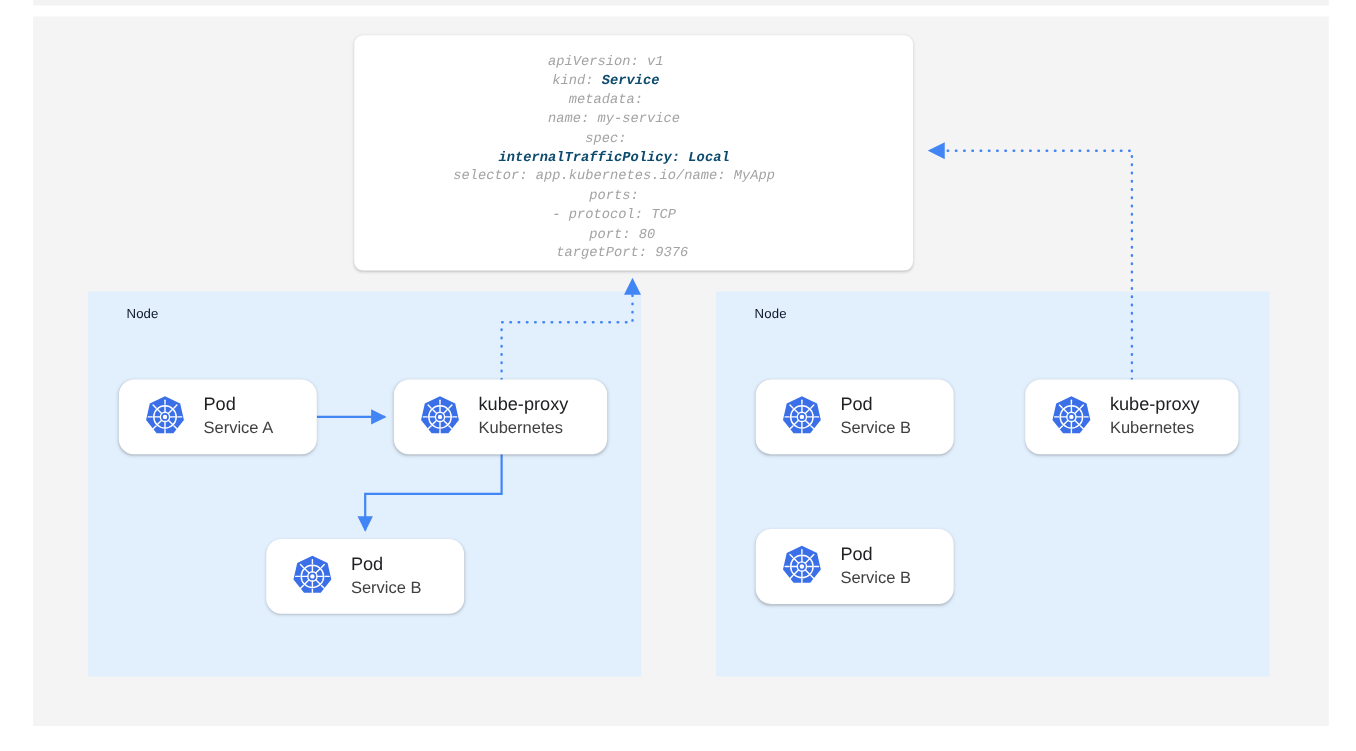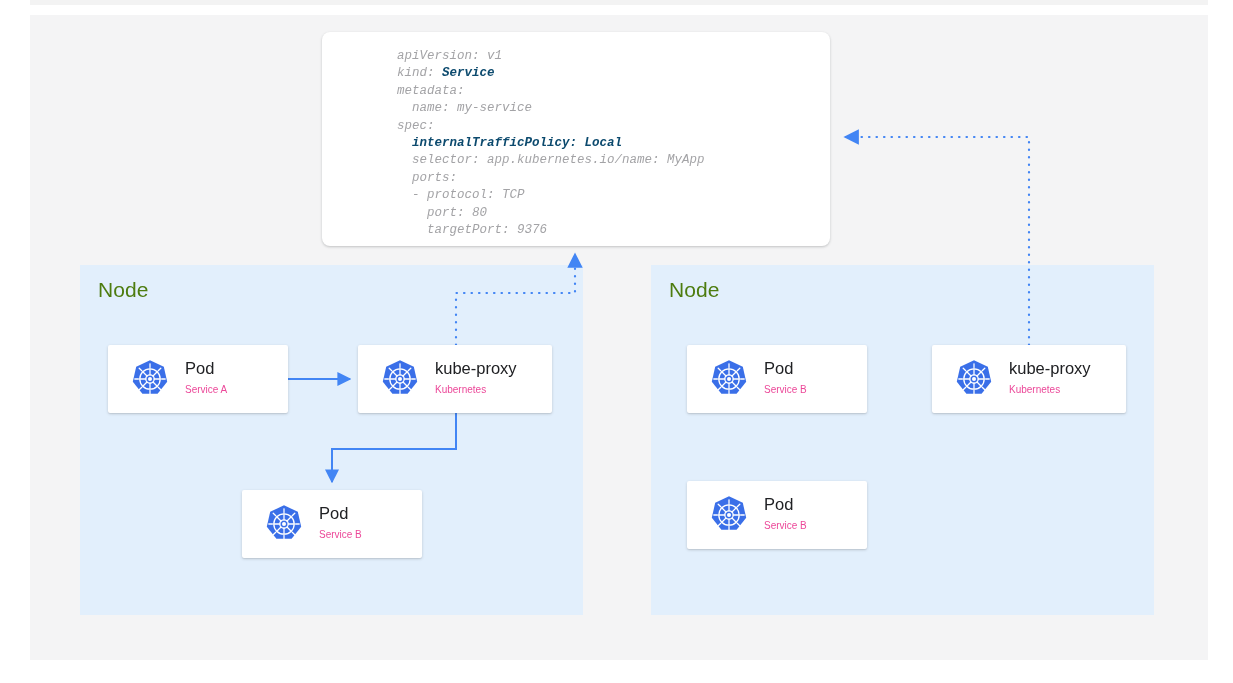--- a/index.html
+++ b/index.html
@@ -44,20 +44,21 @@
   
   .yaml-card {
     position: absolute;
     left: 322px;
     top: 32px;
     width: 508px;
     height: 214px;
     background: #ffffff;
     border-radius: 8px;
     box-shadow: 0 1px 3px rgba(60,64,67,0.18), 0 1px 2px rgba(60,64,67,0.10);
+    text-align: center;
   }
   .yaml-body {
     position: absolute;
     left: 75px;
     top: 16px;
     font-family: "Liberation Mono", "DejaVu Sans Mono", monospace;
     font-size: 12.5px;
     line-height: 17.4px;
     font-style: italic;
     color: #a3a3a6;
@@ -72,32 +73,32 @@
 
   
   .node {
     position: absolute;
     background: #e2effc;
   }
   .node-left  { left: 80px;  top: 265px; width: 503px; height: 350px; }
   .node-right { left: 651px; top: 265px; width: 503px; height: 350px; }
   .node-label {
     position: absolute;
-    left: 18px;
+    left: 35px;
     top: 13px;
-    font-size: 21px;
-    color: #4d7c0f;
+    font-size: 12px;
+    color: #0f172a;
     letter-spacing: 0.1px;
   }
 
   
   .card {
     position: absolute;
     background: #ffffff;
-    border-radius: 2px;
+    border-radius: 14px;
     box-shadow: 0 1px 3px rgba(60,64,67,0.20), 0 1px 1px rgba(60,64,67,0.08);
     display: flex;
     align-items: center;
     box-sizing: border-box;
   }
   .card .k8s-icon {
     position: absolute;
     left: 22px;
     top: 50%;
     transform: translateY(-50%);
@@ -111,22 +112,22 @@
     top: 50%;
     transform: translateY(-50%);
   }
   .card-title {
     font-size: 16.5px;
     color: #202124;
     line-height: 21px;
     white-space: nowrap;
   }
   .card-sub {
-    font-size: 10px;
-    color: #ec4899;
+    font-size: 15px;
+    color: #404040;
     line-height: 21px;
     white-space: nowrap;
   }
 
   
   .card-pod-a         { left: 108px; top: 345px; width: 180px; height: 68px; }
   .card-kubeproxy-l   { left: 358px; top: 345px; width: 194px; height: 68px; }
   .card-pod-b-left    { left: 242px; top: 490px; width: 180px; height: 68px; }
   .card-pod-b-r1      { left: 687px; top: 345px; width: 180px; height: 68px; }
   .card-kubeproxy-r   { left: 932px; top: 345px; width: 194px; height: 68px; }

